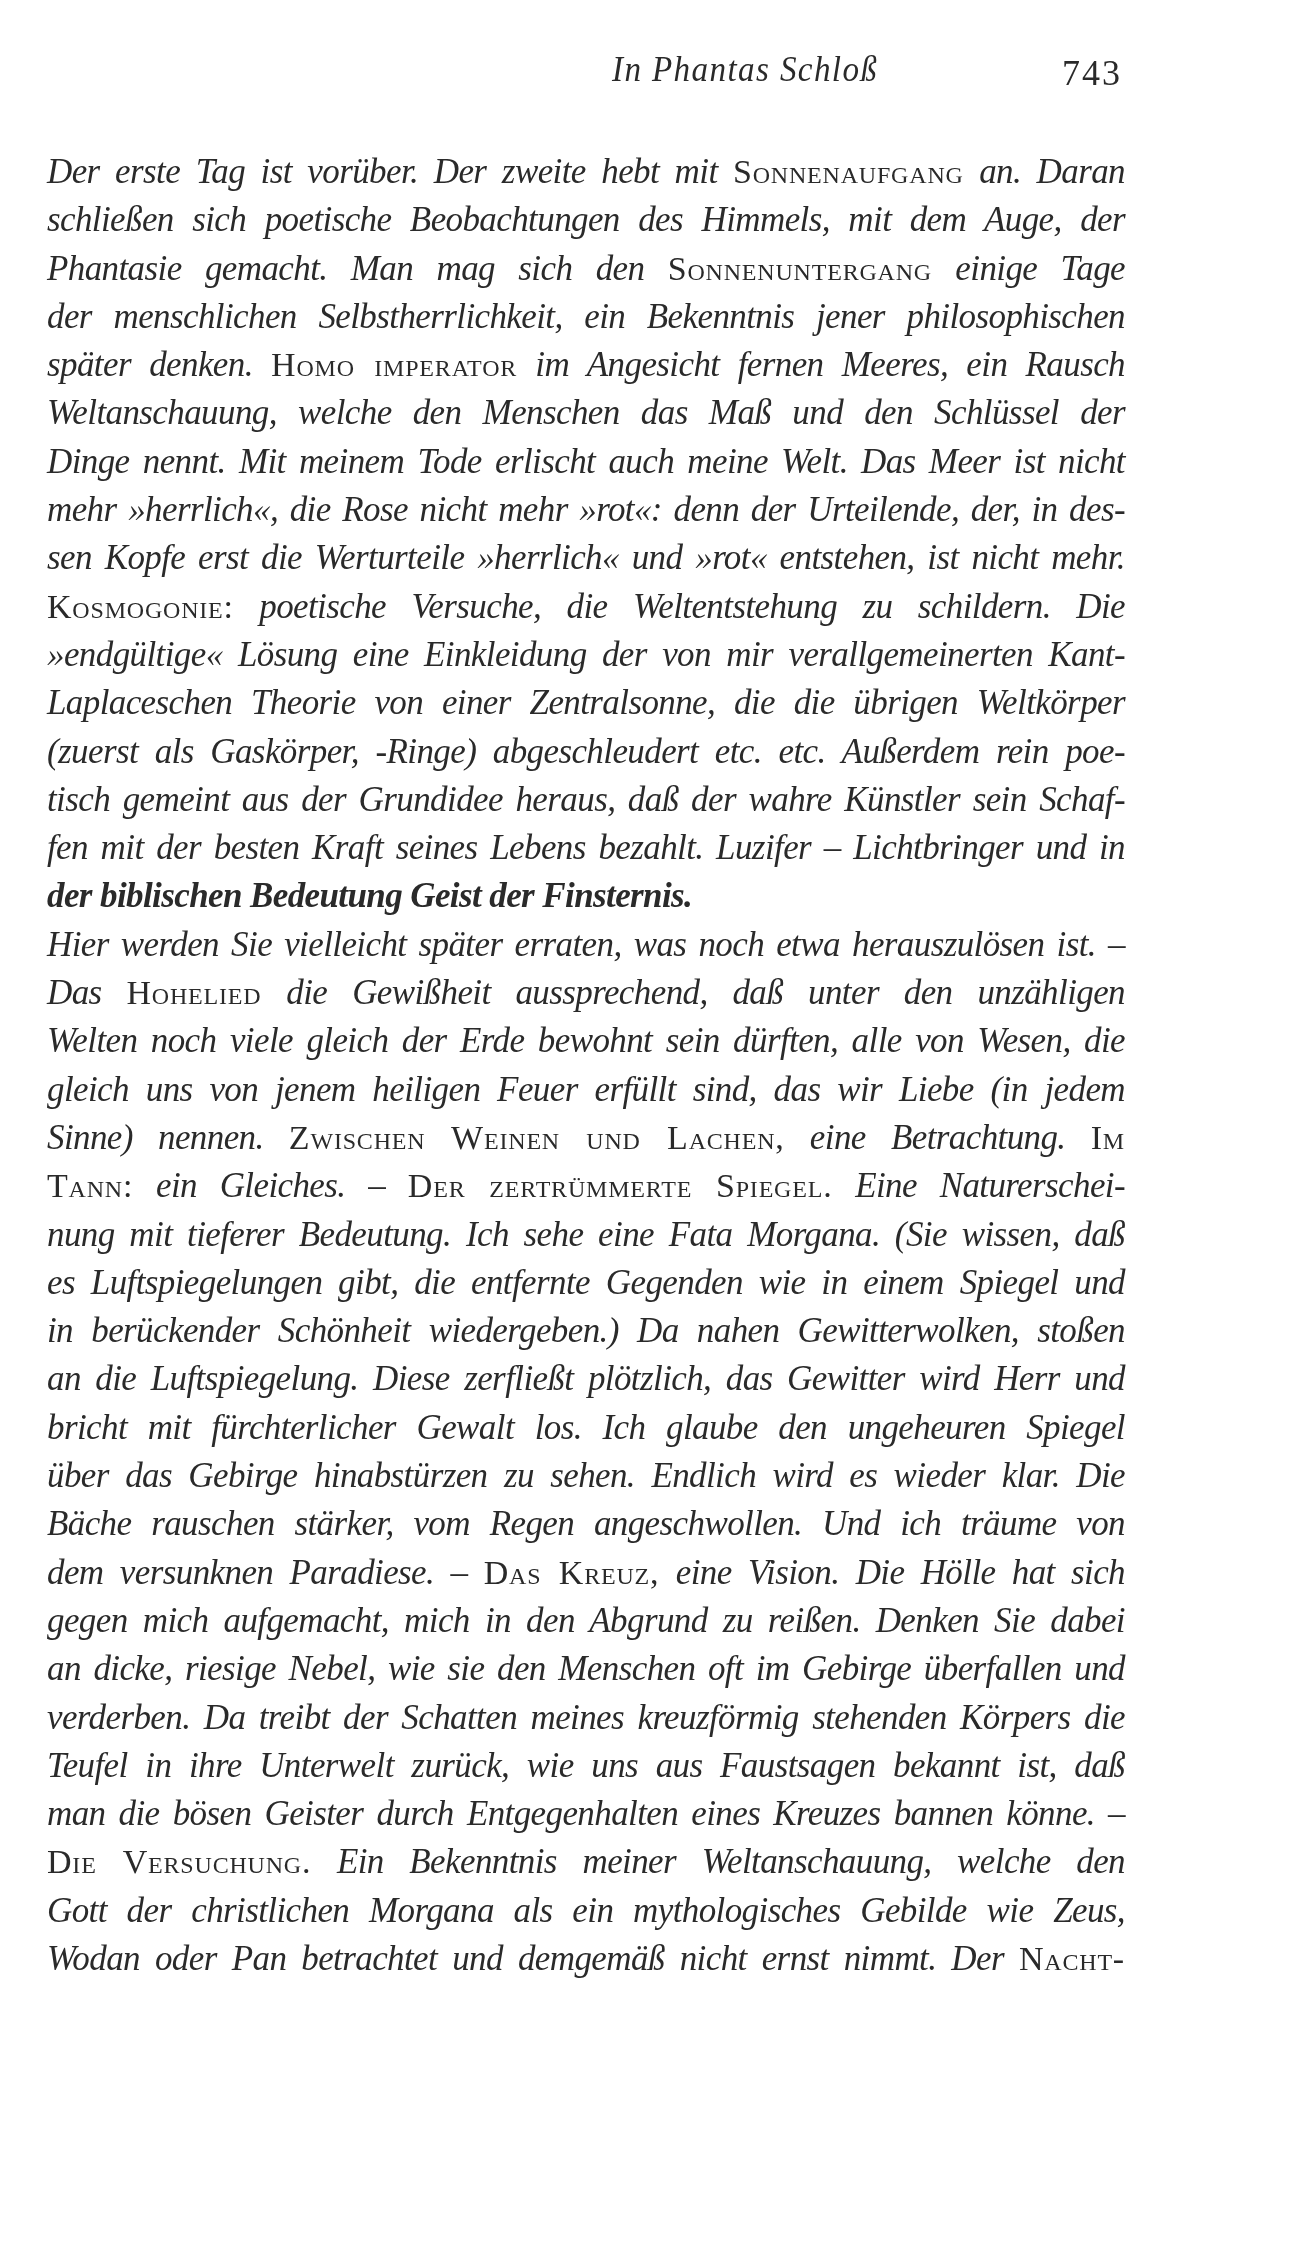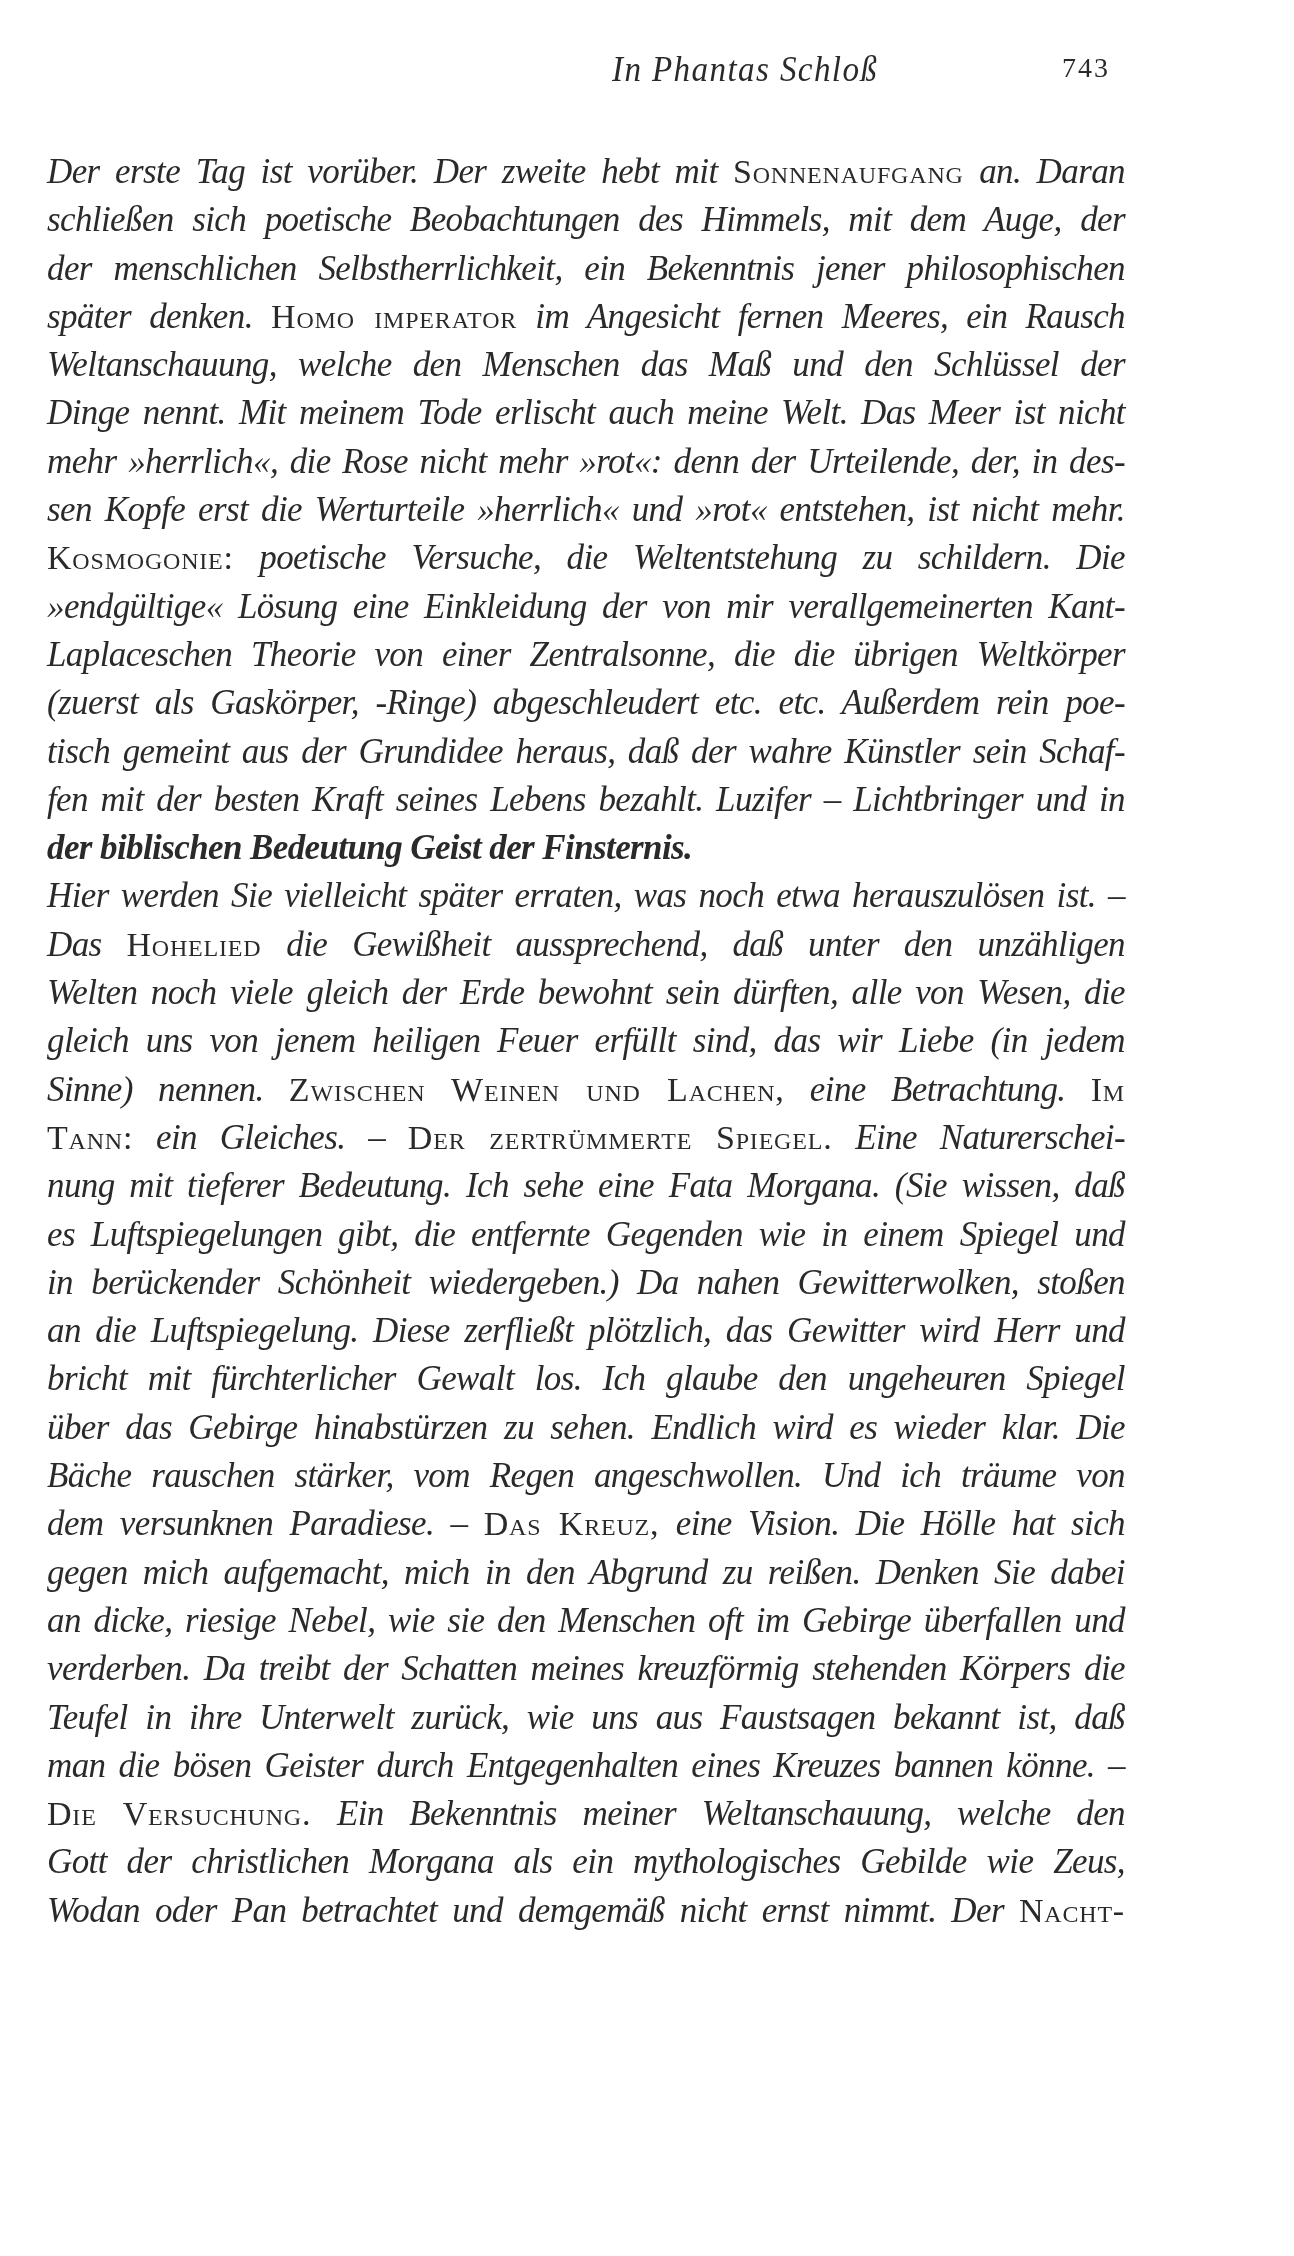--- a/index.html
+++ b/index.html
@@ -1,35 +1,36 @@
 <!DOCTYPE html>
 <html><head>
 <meta charset="utf-8">
 <style>
   html, body { margin:0; padding:0; background:#ffffff; }
   body { width:1294px; height:2256px; position:relative; overflow:hidden; font-family:"Liberation Serif", "DejaVu Serif", serif; color:#2a2a2a; }
   .header { position:absolute; top:48px; left:0; width:1294px; height:50px; }
   .running-title { position:absolute; left:612px; top:0; font-style:italic; font-size:36px; letter-spacing:1.5px; transform:scaleX(0.92); transform-origin:left top; white-space:nowrap; }
-  .page-number { position:absolute; left:1062px; top:4px; font-size:28px; letter-spacing:2px; white-space:nowrap; }
+  .page-number { position:absolute; left:1062px; top:4px; font-size:36px; letter-spacing:2px; white-space:nowrap; }
   .body { position:absolute; top:148px; left:47px; width:1078px; }
   .line { display:block; height:48.3px; line-height:48.3px; font-size:35px; font-style:italic; white-space:nowrap; text-align:justify; text-align-last:justify; letter-spacing:-0.6px; word-spacing:0px; overflow:visible; }
   .line.last { text-align-last:left;font-weight:bold; }
   .sc { font-style:normal; font-variant:small-caps; letter-spacing:0.8px; font-size:34px; }
 </style>
 </head>
 <body>
 
 <div class="header">
   <span class="running-title">In Phantas Schloß</span>
   <span class="page-number">743</span>
 </div>
 
 <div class="body" id="body-text">
     <span class="line"><span>Der erste Tag ist vorüber. Der zweite hebt mit </span><span class="sc">Sonnenaufgang</span><span> an. Daran</span></span>
     <span class="line"><span>schließen sich poetische Beobachtungen des Himmels, mit dem Auge, der</span></span>
+    <span class="line"><span>Phantasie gemacht. Man mag sich den </span><span class="sc">Sonnenuntergang</span><span> einige Tage</span></span>
     <span class="line"><span>der menschlichen Selbstherrlichkeit, ein Bekenntnis jener philosophischen</span></span>
     <span class="line"><span>später denken. </span><span class="sc">Homo imperator</span><span> im Angesicht fernen Meeres, ein Rausch</span></span>
     <span class="line"><span>Weltanschauung, welche den Menschen das Maß und den Schlüssel der</span></span>
     <span class="line"><span>Dinge nennt. Mit meinem Tode erlischt auch meine Welt. Das Meer ist nicht</span></span>
     <span class="line"><span>mehr »herrlich«, die Rose nicht mehr »rot«: denn der Urteilende, der, in des-</span></span>
     <span class="line"><span>sen Kopfe erst die Werturteile »herrlich« und »rot« entstehen, ist nicht mehr.</span></span>
     <span class="line"><span class="sc">Kosmogonie:</span><span> poetische Versuche, die Weltentstehung zu schildern. Die</span></span>
     <span class="line"><span>»endgültige« Lösung eine Einkleidung der von mir verallgemeinerten Kant-</span></span>
     <span class="line"><span>Laplaceschen Theorie von einer Zentralsonne, die die übrigen Weltkörper</span></span>
     <span class="line"><span>(zuerst als Gaskörper, -Ringe) abgeschleudert etc. etc. Außerdem rein poe-</span></span>

